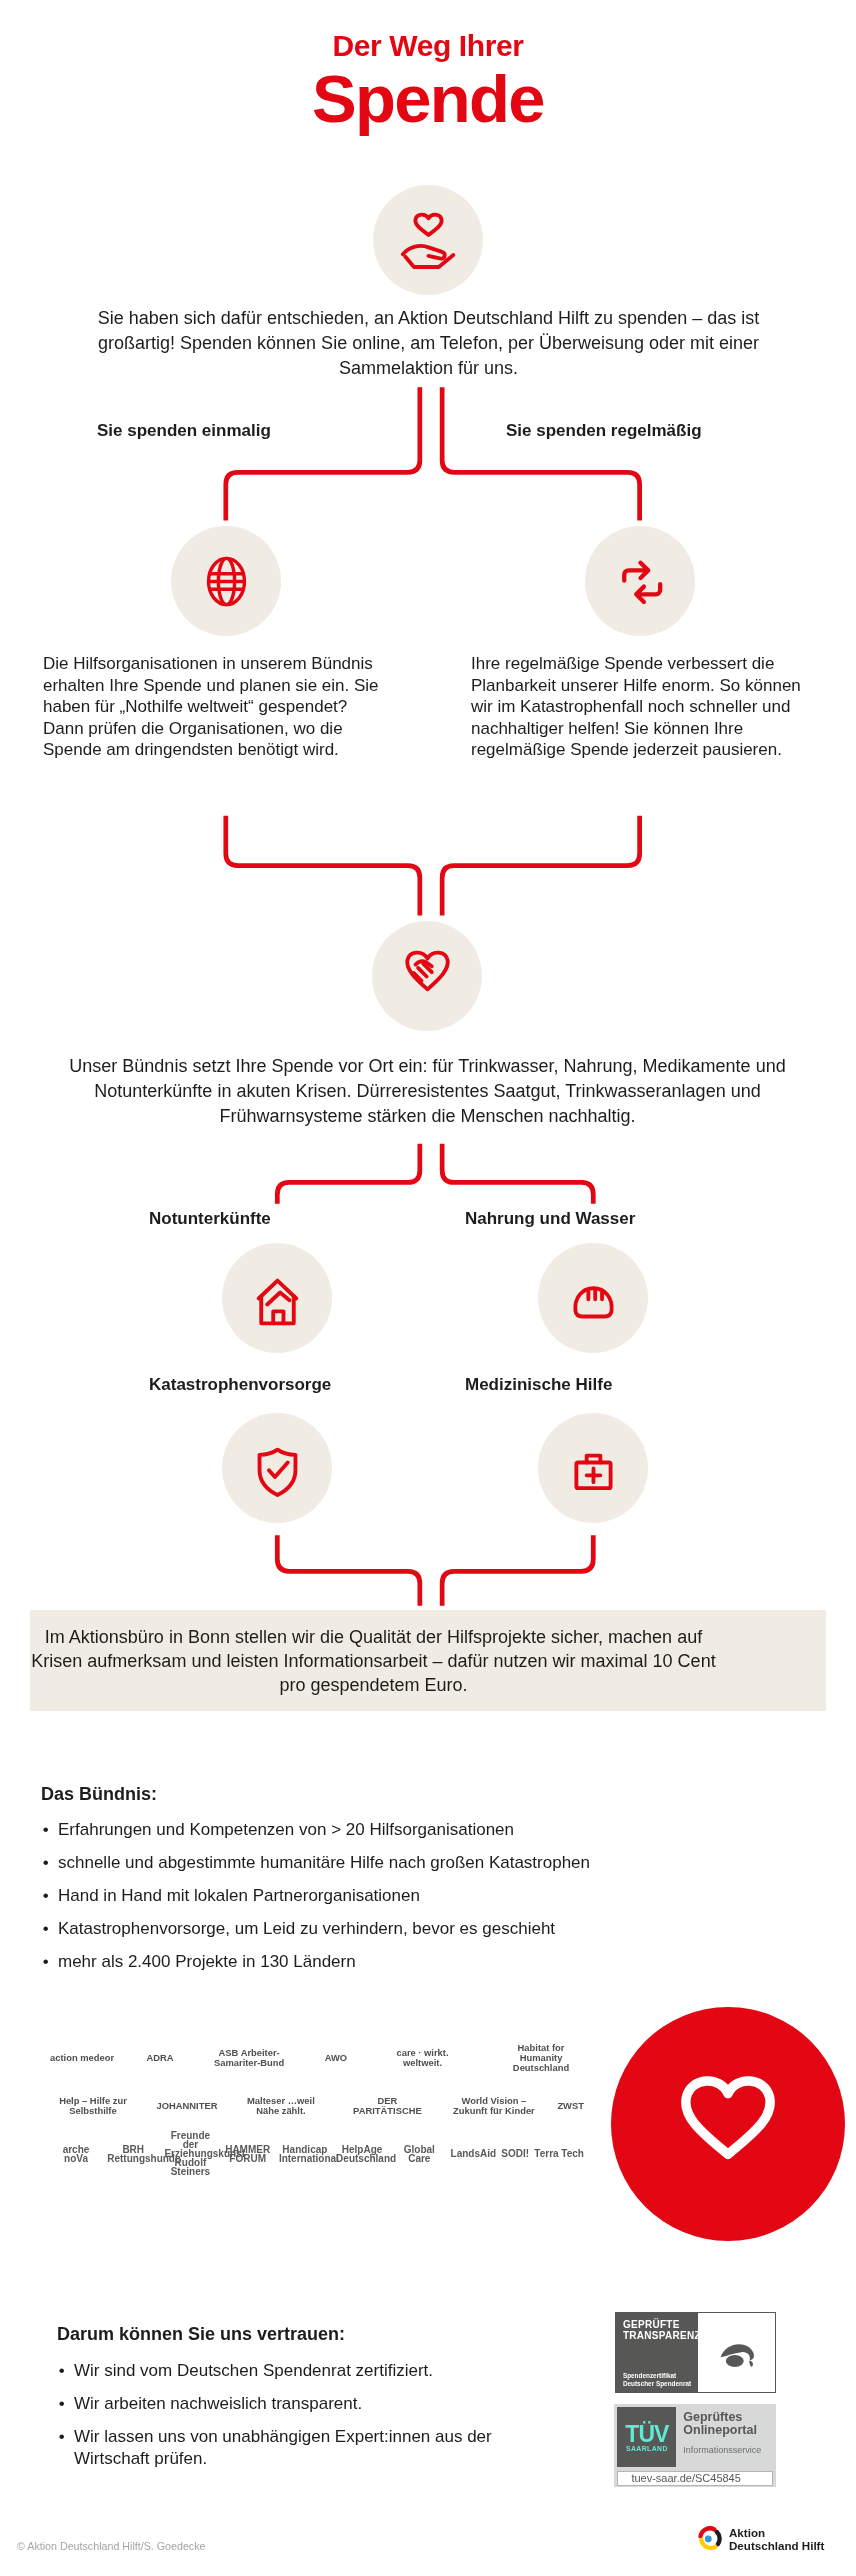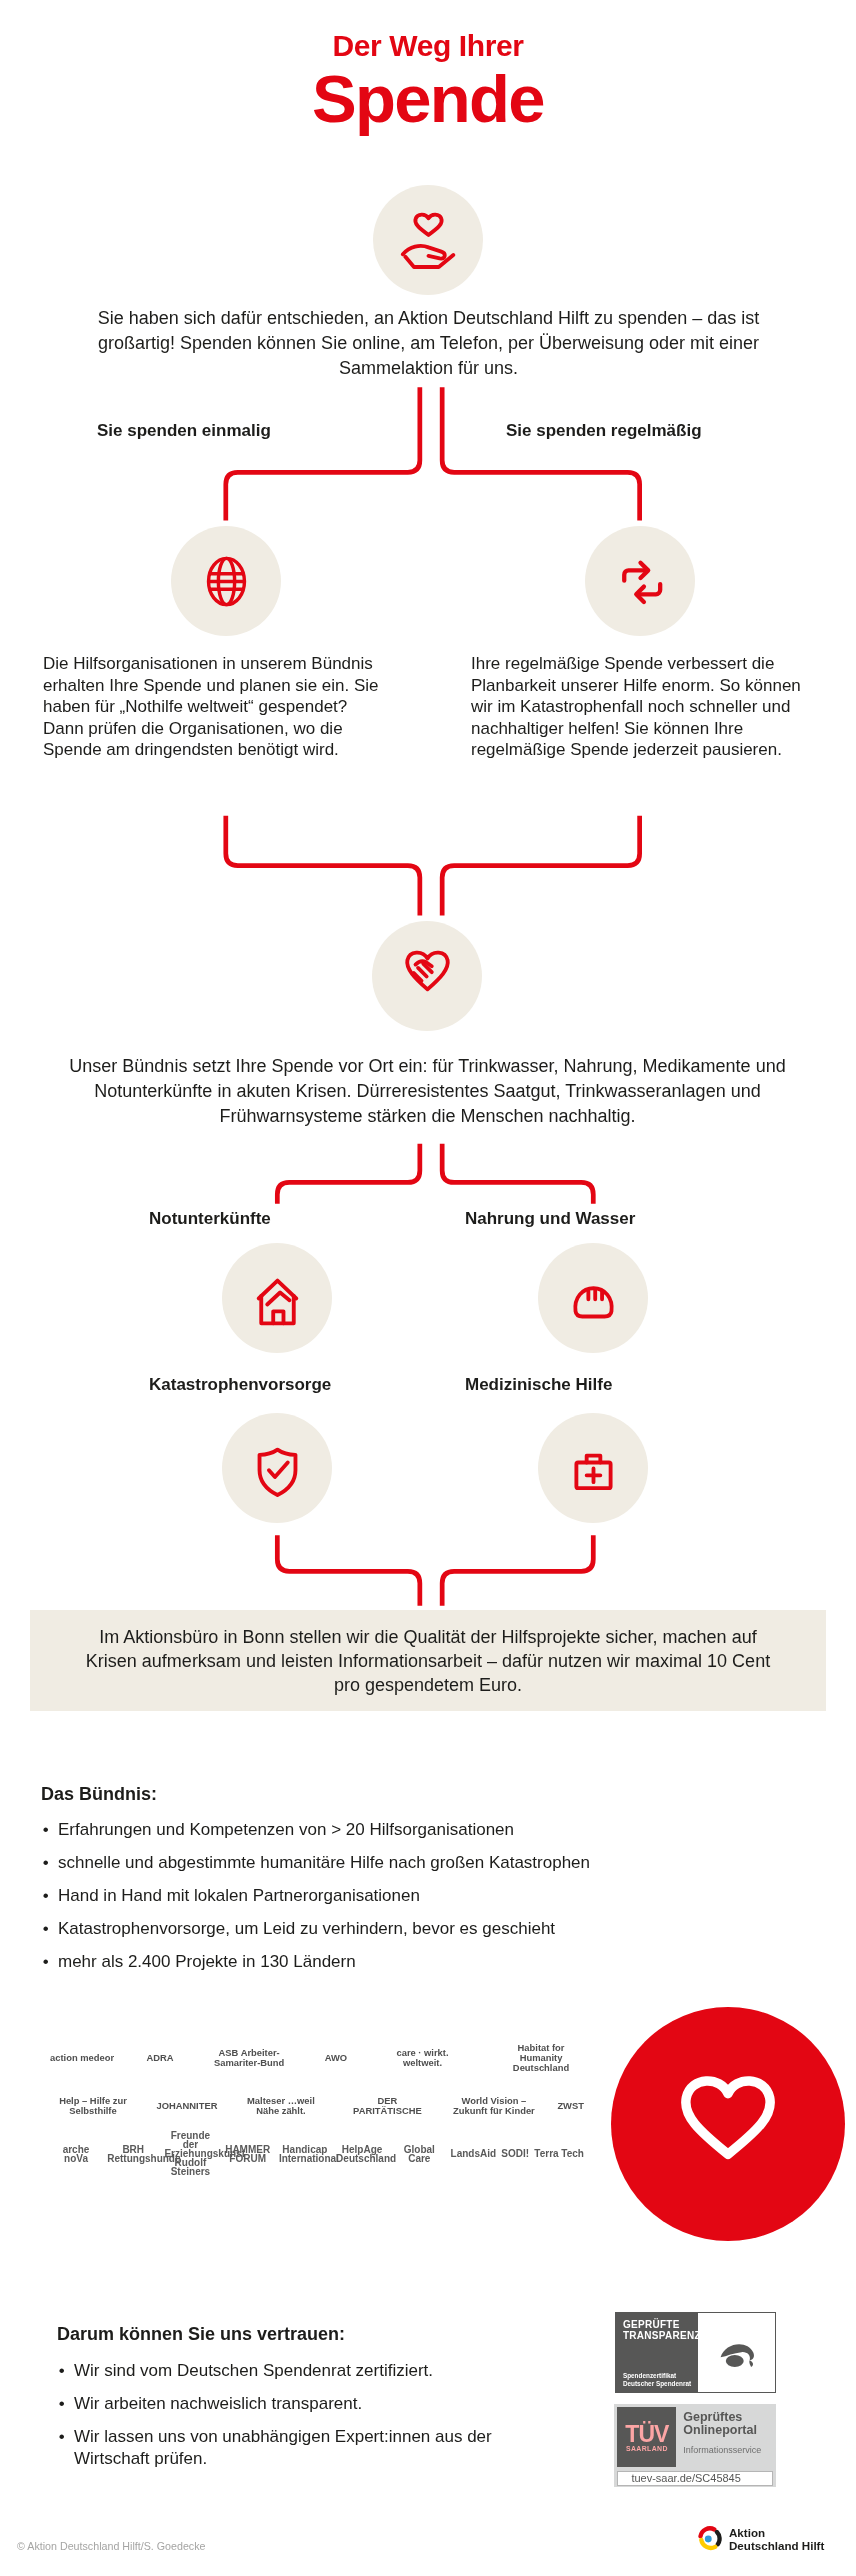--- a/index.html
+++ b/index.html
@@ -11,42 +11,42 @@
   .title1{top:29px;left:0;width:856px;text-align:center;font-size:30px;font-weight:bold;color:#e30613;letter-spacing:-0.4px;}
   .title2{top:60px;left:0;width:856px;text-align:center;font-size:67px;font-weight:800;color:#e30613;letter-spacing:-1.7px;}
   
   .bcircle{position:absolute;width:110px;height:110px;border-radius:50%;background:#f0ece3;
            display:flex;align-items:center;justify-content:center;}
   
   .para{position:absolute;font-size:17px;line-height:21.5px;color:#1d1d1b;}
   .cpara{text-align:center;}
   .blabel{position:absolute;width:258px;font-size:17px;font-weight:bold;color:#1d1d1b;}
   .notebox{position:absolute;left:30px;top:1610px;width:796px;height:101px;background:#f0ece3;
-           display:flex;align-items:center;justify-content:center;}
+           display:flex;align-items:center;}
   .notebox div{width:687px;text-align:center;font-size:18px;line-height:24px;}
   .h2{position:absolute;font-size:18px;font-weight:bold;color:#1d1d1b;}
   ul.blist{position:absolute;margin:0;padding:0;list-style:none;font-size:17px;color:#1d1d1b;}
   ul.blist li{position:relative;padding-left:17px;margin-bottom:11px;line-height:22px;}
   ul.blist li::before{content:"\2022";position:absolute;left:1.7px;top:0;color:#1d1d1b;}
   
   .lrow{position:absolute;left:50px;width:534px;display:flex;justify-content:space-between;align-items:center;}
   .logo{color:#4f4f4f;font-weight:bold;text-align:center;font-size:9.4px;line-height:10.3px;max-width:86px;}
   .logo.sm{font-size:10px;line-height:9px;max-width:52px;font-weight:bold;color:#5a5a5a;}
   
   .redcircle{position:absolute;left:611px;top:2007px;width:234px;height:234px;border-radius:50%;
              background:#e30613;display:flex;align-items:center;justify-content:center;}
   
   .seal1{position:absolute;left:615px;top:2312px;width:161px;height:81px;display:flex;border:0.9px solid #575756;box-sizing:border-box;}
   .seal1 .left{width:82px;background:#575756;color:#fff;padding:6px 5.2px 4.3px 6.9px;box-sizing:border-box;display:flex;flex-direction:column;gap:12px;}
   .seal1 .t1{font-size:10px;font-weight:bold;letter-spacing:0.3px;line-height:11px;}
   .seal1 .t2{margin-top:auto;font-size:6.4px;font-weight:bold;line-height:7.7px;}
   .seal1 .right{flex:1;background:#fff;display:flex;align-items:center;justify-content:center;}
   .seal2{position:absolute;left:614px;top:2404px;width:162px;height:83px;background:#d7d8d8;box-sizing:border-box;padding:3.4px;}
   .seal2 .row{display:flex;}
-  .tuvblock{width:59px;height:60px;background:#575756;color:#fca5a5;display:flex;flex-direction:column;align-items:center;justify-content:center;}
+  .tuvblock{width:59px;height:60px;background:#575756;color:#5eead4;display:flex;flex-direction:column;align-items:center;justify-content:center;}
   .tuvblock .tuv{font-size:23px;font-weight:800;line-height:22px;letter-spacing:-0.9px;}
   .tuvblock .saar{font-size:6.9px;font-weight:bold;letter-spacing:0.4px;}
   .seal2 .txt{margin-left:6.9px;padding-top:3.4px;color:#575756;}
   .seal2 .txt .b{font-size:12.5px;font-weight:bold;line-height:13.7px;}
   .seal2 .txt .s{font-size:9px;margin-top:6.9px;color:#6e6e6e;}
   .seal2 .urlbar{margin-top:3.4px;background:#fff;border:0.9px solid #b5b5b5;height:13px;font-size:11px;
                  color:#575756;display:flex;align-items:center;padding-left:13px;}
   
   .copyright{position:absolute;left:17px;top:2540px;font-size:10.7px;color:#a5a5a4;}
   .adhlogo{position:absolute;left:697px;top:2526px;display:flex;align-items:center;gap:6px;}

